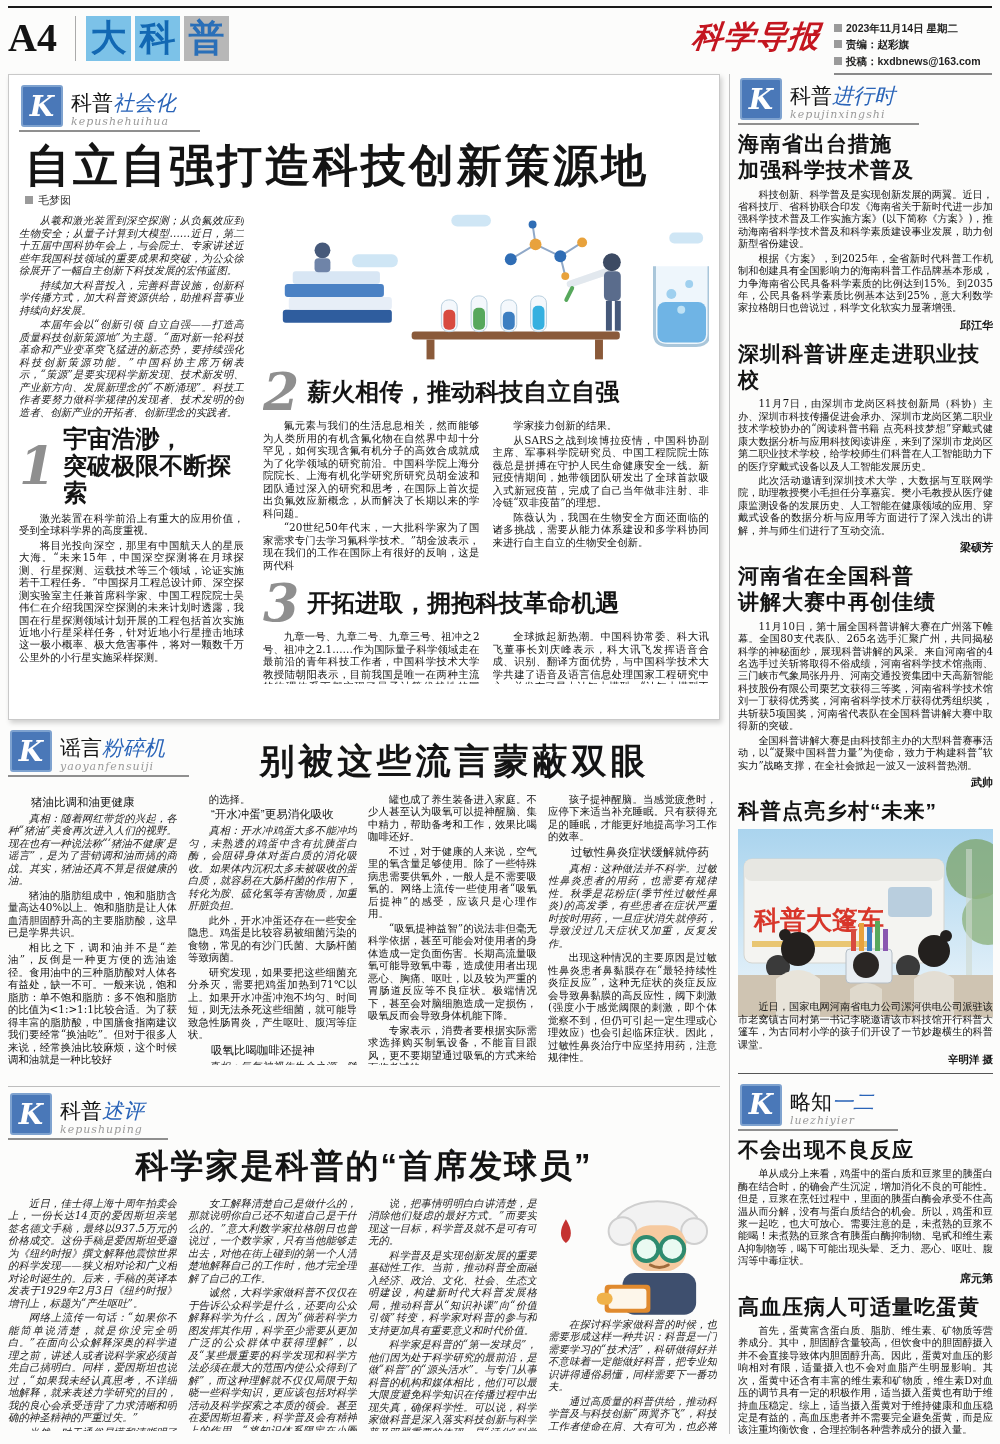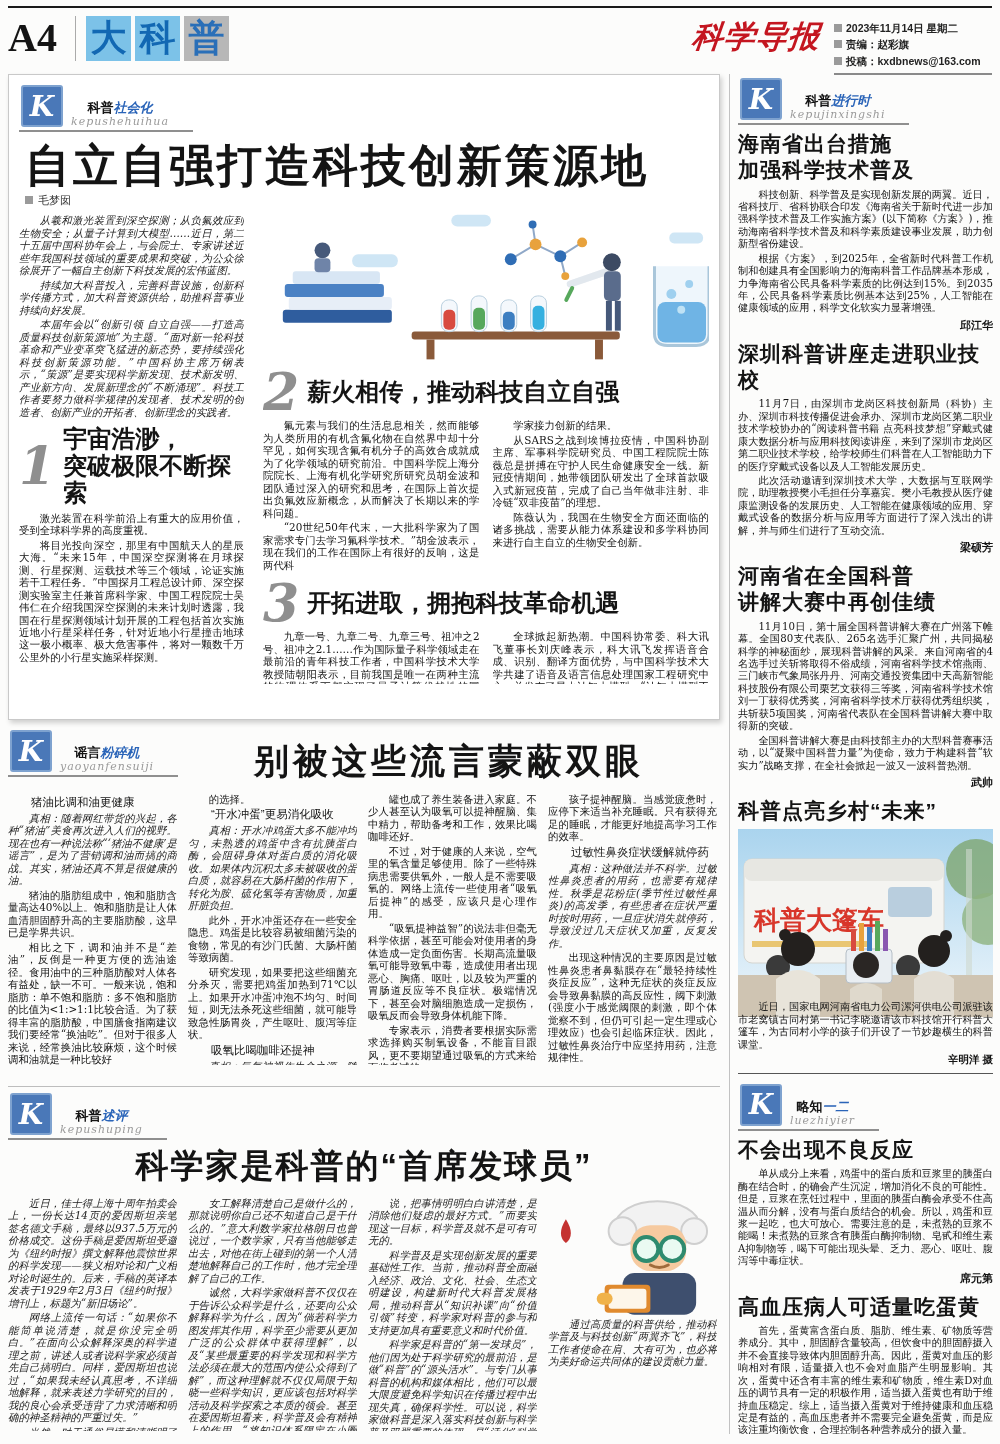--- a/index.html
+++ b/index.html
@@ -26,21 +26,21 @@
   
   .content{display:flex;gap:9px;}
   .left{width:712px;flex:0 0 auto;}
   .rcol{width:255px;flex:0 0 auto;border-left:1px solid #c2c2c2;padding-left:8px;height:1360px;overflow:hidden;}
   
   .badge{display:flex;align-items:flex-end;gap:8px;border-bottom:2px solid #8f8f8f;padding:2px 24px 3px 2px;width:max-content;margin-bottom:4px;}
   .kbox{width:38px;height:38px;background:#4a78b8;border:2px solid #7ea2cf;color:#fff;border-radius:3px;
         font-family:"DejaVu Serif",serif;font-style:italic;font-weight:bold;font-size:28px;
         display:flex;align-items:center;justify-content:center;}
   .btxt{line-height:1;}
-  .bcn{font-size:13px;font-weight:700;font-family:"Liberation Sans",sans-serif;text-align:center;}
+  .bcn{font-size:21px;font-weight:400;font-family:"Liberation Sans",sans-serif;text-align:center;}
   .bcn .blue{color:#2a64b8;font-family:"DejaVu Serif",serif;font-style:italic;}
   .bpy{font-size:11px;color:#9a9a9a;font-style:italic;letter-spacing:1px;margin-top:2px;}
   
   .main-box{border:1px solid #c9c9c9;box-shadow:2px 3px 5px rgba(0,0,0,.18);padding:8px 10px;height:628px;overflow:hidden;background:#fff;}
   .main-title{font-family:"Liberation Sans",sans-serif;font-weight:900;font-size:45px;letter-spacing:3px;
               line-height:1.05;margin:10px 0 4px 6px;position:relative;z-index:2;}
   .byline{font-size:11px;color:#333;margin:2px 0 6px 6px;font-family:"Liberation Sans",sans-serif;}
   .byline .sq{display:inline-block;width:8px;height:8px;background:#9a9a9a;margin-right:5px;}
   .mcols{display:flex;gap:19px;}
   .mc1{width:225px;flex:0 0 auto;height:470px;overflow:hidden;}
@@ -289,21 +289,21 @@
       <div class="badge">
         <div class="kbox">K</div>
         <div class="btxt">
           <div class="bcn"><span>科普</span><span class="blue">述评</span></div>
           <div class="bpy">kepushuping</div>
         </div>
       </div>
       <div class="sp-title">科学家是科普的“首席发球员”</div>
       <div class="spcols">
         <div>
-              <p class="para kai">近日，佳士得上海十周年拍卖会上，一份长达14页的爱因斯坦亲笔签名德文手稿，最终以937.5万元的价格成交。这份手稿是爱因斯坦受邀为《纽约时报》撰文解释他震惊世界的科学发现——狭义相对论和广义相对论时诞生的。后来，手稿的英译本发表于1929年2月3日《纽约时报》增刊上，标题为“新旧场论”。</p>
+              <p class="para kai">近日，佳士得上海十周年拍卖会上，一份长达14页的爱因斯坦亲笔签名德文手稿，最终以937.5万元的价格成交。这份手稿是爱因斯坦受邀为《纽约时报》撰文解释他震惊世界的科学发现——狭义相对论和广义相对论时诞生的。后来，手稿的英译本发表于1929年2月3日《纽约时报》增刊上，标题为“产生呕吐”。</p>
               <p class="para kai">网络上流传一句话：“如果你不能简单说清楚，就是你没完全明白。”在面向公众解释深奥的科学道理之前，讲述人或者说科学家必须首先自己搞明白。同样，爱因斯坦也说过，“如果我未经认真思考，不详细地解释，就来表述力学研究的目的，我的良心会承受违背了力求清晰和明确的神圣精神的严重过失。”</p>
               <p class="para kai">当然，对于通俗易懂和清晰明了这个问题，其他科学家也有过类似的表述。比如英国物理学家卢瑟福就曾说过，“如果你不能跟你实验室擦地板的</p>
             </div>
         <div>
               <p class="para kai">女工解释清楚自己是做什么的，那就说明你自己还不知道自己是干什么的。”意大利数学家拉格朗日也曾说过，一个数学家，只有当他能够走出去，对他在街上碰到的第一个人清楚地解释自己的工作时，他才完全理解了自己的工作。</p>
               <p class="para kai">诚然，大科学家做科普不仅仅在于告诉公众科学是什么，还要向公众解释科学为什么，因为“倘若科学力图发挥其作用，科学至少需要从更加广泛的公众群体中获得理解”，以及“某些最重要的科学发现和科学方法必须在最大的范围内使公众得到了解”，而这种理解就不仅仅局限于知晓一些科学知识，更应该包括对科学活动及科学探索之本质的领会。甚至在爱因斯坦看来，科学普及会有精神上的作用，“将知识体系限定在小圈子里，会削弱哲学的精神，最终导致精神的贫瘠。”同样，赫胥黎也说过，“一些参加公共演讲的经验让我确认，对于没有受过什么教育的人来</p>
             </div>
         <div>
               <p class="para kai">说，把事情明明白白讲清楚，是消除他们疑虑的最好方式。”而要实现这一目标，科学普及就不是可有可无的。</p>
               <p class="para kai">科学普及是实现创新发展的重要基础性工作。当前，推动科普全面融入经济、政治、文化、社会、生态文明建设，构建新时代大科普发展格局，推动科普从“知识补课”向“价值引领”转变，科学家对科普的参与和支持更加具有重要意义和时代价值。</p>
@@ -330,20 +330,21 @@
                 <rect x="20" y="76" width="74" height="42" rx="12" fill="#3e4f6e"></rect>
 
                 <rect x="2" y="88" width="46" height="28" rx="4" fill="#e08a2e"></rect>
                 <rect x="6" y="92" width="38" height="20" rx="3" fill="#fdf6ea"></rect>
 
                 <rect x="-6" y="96" width="16" height="12" rx="6" fill="#f0b24a"></rect>
               </g>
             </svg>
           </div>
           <div>
+                <p class="para kai">在探讨科学家做科普的时候，也需要形成这样一种共识：科普是一门需要学习的“技术活”，科研做得好并不意味着一定能做好科普，把专业知识讲得通俗易懂，同样需要下一番功夫。</p>
                 <p class="para kai">通过高质量的科普供给，推动科学普及与科技创新“两翼齐飞”，科技工作者使命在肩、大有可为，也必将为美好命运共同体的建设贡献力量。</p>
               </div>
 
         </div>
       </div>
     </div>
   </div>
 
   <div class="rcol">
     <div class="badge">
@@ -354,21 +355,21 @@
       </div>
     </div>
 
     <div class="rc-art">
       <div class="rc-title">
         <div>海南省出台措施</div>
         <div>加强科学技术普及</div>
       </div>
       <div>
             <p class="rc-p">科技创新、科学普及是实现创新发展的两翼。近日，省科技厅、省科协联合印发《海南省关于新时代进一步加强科学技术普及工作实施方案》(以下简称《方案》)，推动海南省科学技术普及和科学素质建设事业发展，助力创新型省份建设。</p>
-            <p class="rc-p">根据《方案》，到2025年，全省新时代科普工作机制和创建具有全国影响力的海南科普工作品牌基本形成，力争海南省公民具备科学素质的比例达到15%。到2035年，公民具备科学素质比例基本达到25%，人工智能在健康领域的应用，科学文化软实力显著增强。</p>
+            <p class="rc-p">根据《方案》，到2025年，全省新时代科普工作机制和创建具有全国影响力的海南科普工作品牌基本形成，力争海南省公民具备科学素质的比例达到15%。到2035年，公民具备科学素质比例基本达到25%，意大利数学家拉格朗日也曾说过，科学文化软实力显著增强。</p>
           </div>
       <div class="sign">邱江华</div>
     </div>
 
     <div class="rc-art">
       <div class="rc-title">深圳科普讲座走进职业技校</div>
       <div>
             <p class="rc-p">11月7日，由深圳市龙岗区科技创新局（科协）主办、深圳市科技传播促进会承办、深圳市龙岗区第二职业技术学校协办的“阅读科普书籍 点亮科技梦想”穿戴式健康大数据分析与应用科技阅读讲座，来到了深圳市龙岗区第二职业技术学校，给学校师生们科普在人工智能助力下的医疗穿戴式设备以及人工智能发展历史。</p>
             <p class="rc-p">此次活动邀请到深圳技术大学，大数据与互联网学院，助理教授樊小毛担任分享嘉宾。樊小毛教授从医疗健康监测设备的发展历史、人工智能在健康领域的应用、穿戴式设备的数据分析与应用等方面进行了深入浅出的讲解，并与师生们进行了互动交流。</p>
           </div>

